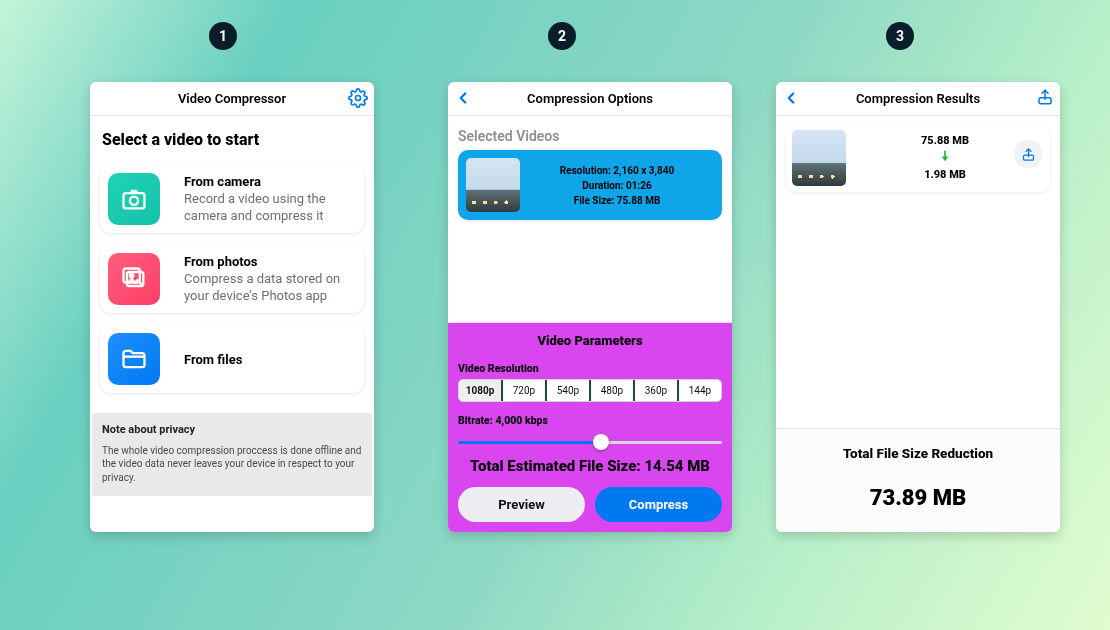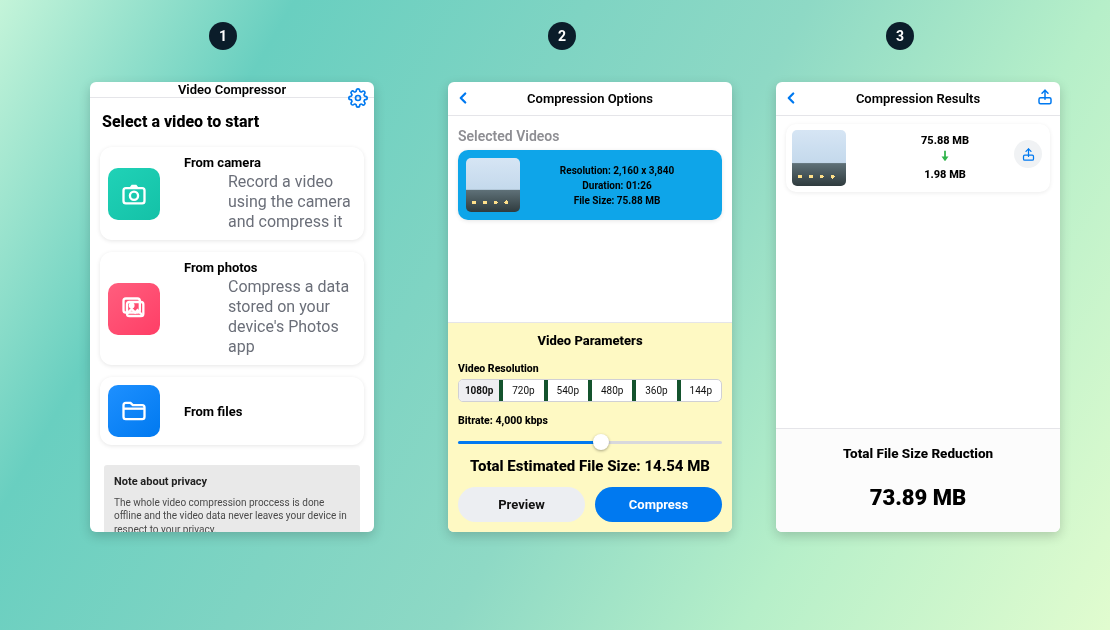--- a/index.html
+++ b/index.html
@@ -50,23 +50,23 @@
   .opt-icon{
     width:52px;height:52px;border-radius:10px;
     display:flex;align-items:center;justify-content:center;flex:0 0 52px;
   }
   .opt-icon.green{background:linear-gradient(140deg,#20d2b7,#14c1a7);}
   .opt-icon.pink{background:linear-gradient(140deg,#ff5e7e,#ff3e66);}
   .opt-icon.blue{background:linear-gradient(140deg,#1e90ff,#0079f0);}
   .opt-icon svg{width:28px;height:28px;}
   .opt-text{padding-left:24px;}
   .opt-text .t{font-size:13px;font-weight:700;}
-  .opt-text .d{font-size:16px;color:#6b6f79;line-height:1.25;margin-top:2px;margin-left:44px;}
+  .opt-text .d{font-size:13px;color:#6b6f79;line-height:1.25;margin-top:2px;}
   .note{
-    margin:14px 14px 8px;background:#e9e9e9;border-radius:3px;
+    margin:14px 2px 8px;background:#e9e9e9;border-radius:3px;
     padding:10px 10px 12px;font-size:10px;color:#4a4a4a;line-height:1.35;
   }
   .note .nt{font-size:11px;font-weight:700;color:#222;margin-bottom:6px;}
   
   .sec-label{font-size:14px;color:#8e8e93;font-weight:600;padding:12px 10px 6px;}
   .vid-card{
     margin:0 10px;background:#0ea5e9;border-radius:10px;
     box-shadow:0 1px 4px rgba(0,0,0,.10);
     display:flex;align-items:center;padding:8px;
   }
@@ -78,31 +78,31 @@
   .thumb::after{content:"";position:absolute;left:0;right:0;bottom:6px;height:7px;
     background:radial-gradient(circle at 15% 50%,#ffe08a 2px,transparent 2px),
                radial-gradient(circle at 35% 50%,#ffe08a 2px,transparent 2px),
                radial-gradient(circle at 55% 50%,#ffe08a 2px,transparent 2px),
                radial-gradient(circle at 75% 50%,#ffe08a 2px,transparent 2px);}
   .vid-meta{flex:1;text-align:center;font-size:10px;font-weight:700;line-height:1.5;}
   .vid-meta span{font-weight:700;}
   .vid-meta b{font-weight:700;}
   .panel{
     margin-top:auto;
-    border-top:1px solid #e5e5e9;background:#fef9c3;padding:8px 10px 10px;
+    border-top:1px solid #e5e5e9;background:#d946ef;padding:8px 10px 10px;
   }
   .panel-title{font-size:13px;font-weight:800;text-align:center;padding:2px 0 10px;}
   .lbl{font-size:10.5px;font-weight:800;margin:4px 0 4px;}
   .seg{
     display:flex;border:1px solid #d0d0d5;border-radius:5px;overflow:hidden;
     background:#fff;
   }
   .seg div{
     flex:1;text-align:center;font-size:10px;padding:5px 0;color:#111;
-    border-right:4px solid #14532d;
+    border-right:2px solid #14532d;
   }
   .seg div:last-child{border-right:none;}
   .seg div.sel{background:#efeff2;font-weight:700;}
   .slider{
     margin:6px 0 2px;height:18px;position:relative;
   }
   .slider .track{position:absolute;left:0;right:0;top:8px;height:3px;background:#d8d8dc;border-radius:2px;}
   .slider .fill{position:absolute;left:0;top:8px;height:3px;background:#0079f0;border-radius:2px;width:54%;}
   .slider .knob{position:absolute;top:1px;left:calc(54% - 8px);width:16px;height:16px;border-radius:50%;background:#fff;box-shadow:0 1px 3px rgba(0,0,0,.35);}
   .est{font-size:15px;font-weight:800;text-align:center;margin:6px 0 12px;}

